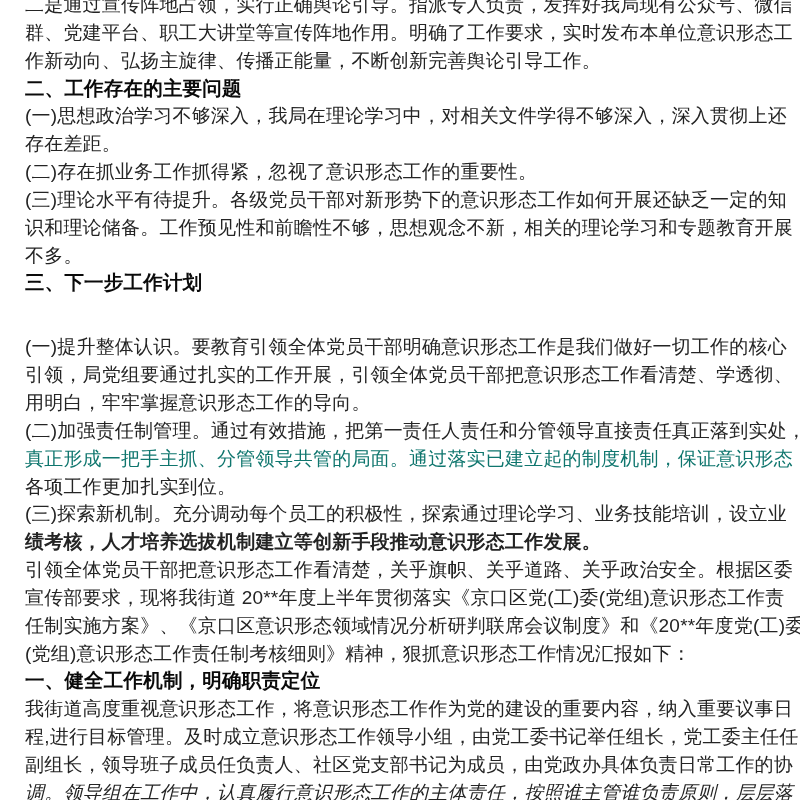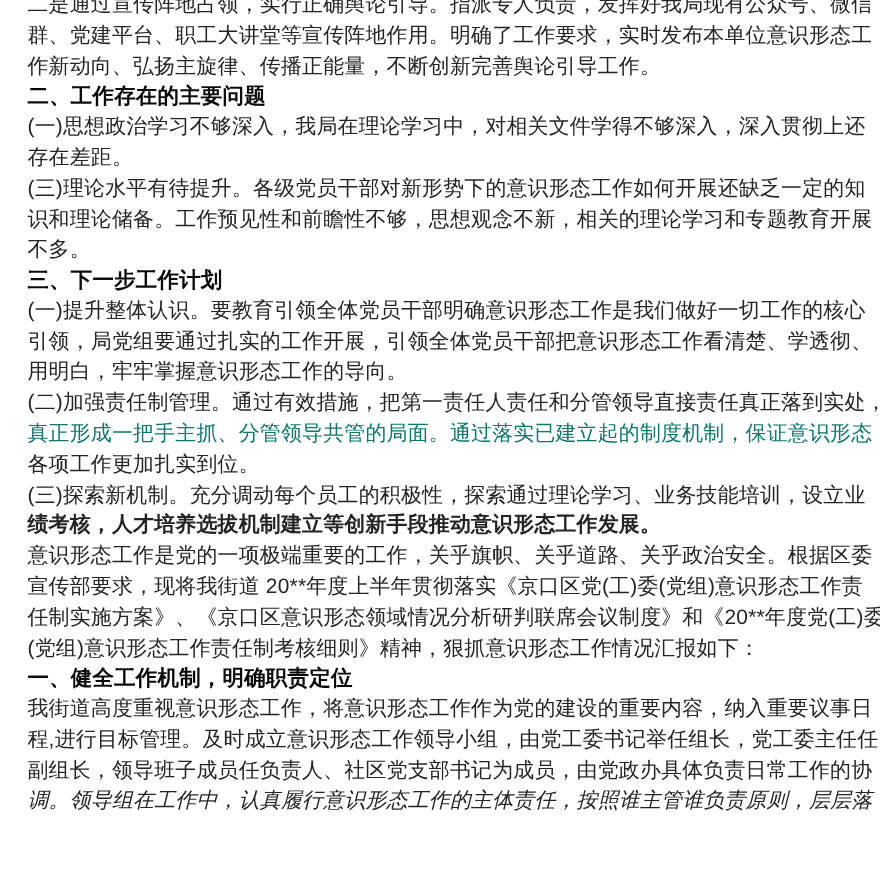--- a/index.html
+++ b/index.html
@@ -38,33 +38,34 @@
 </head>
 <body style="background: rgb(255, 255, 255);">
 
 <div id="doc">
     <div class="line" style="color: rgb(36, 36, 36);">二是通过宣传阵地占领，实行正确舆论引导。指派专人负责，发挥好我局现有公众号、微信</div>
     <div class="line" style="color: rgb(36, 36, 36);">群、党建平台、职工大讲堂等宣传阵地作用。明确了工作要求，实时发布本单位意识形态工</div>
     <div class="line" style="color: rgb(36, 36, 36);">作新动向、弘扬主旋律、传播正能量，不断创新完善舆论引导工作。</div>
     <div class="line heading" style="color: rgb(10, 10, 10);">二、工作存在的主要问题</div>
     <div class="line" style="color: rgb(36, 36, 36);">(一)思想政治学习不够深入，我局在理论学习中，对相关文件学得不够深入，深入贯彻上还</div>
     <div class="line" style="color: rgb(36, 36, 36);">存在差距。</div>
+    <div class="line" style="color: rgb(36, 36, 36);">(二)存在抓业务工作抓得紧，忽视了意识形态工作的重要性。</div>
     <div class="line" style="color: rgb(36, 36, 36);">(三)理论水平有待提升。各级党员干部对新形势下的意识形态工作如何开展还缺乏一定的知</div>
     <div class="line" style="color: rgb(36, 36, 36);">识和理论储备。工作预见性和前瞻性不够，思想观念不新，相关的理论学习和专题教育开展</div>
     <div class="line" style="color: rgb(36, 36, 36);">不多。</div>
     <div class="line heading" style="color: rgb(10, 10, 10);">三、下一步工作计划</div>
-    <div class="line" style="color: rgb(36, 36, 36);">(一)提升整体认识。要教育引领全体党员干部明确意识形态工作是我们做好一切工作的核心</div>
+    <div class="line" style="color: rgb(36, 36, 36); margin-top: 36px;">(一)提升整体认识。要教育引领全体党员干部明确意识形态工作是我们做好一切工作的核心</div>
     <div class="line" style="color: rgb(36, 36, 36);">引领，局党组要通过扎实的工作开展，引领全体党员干部把意识形态工作看清楚、学透彻、</div>
     <div class="line" style="color: rgb(36, 36, 36);">用明白，牢牢掌握意识形态工作的导向。</div>
     <div class="line" style="color: rgb(36, 36, 36);">(二)加强责任制管理。通过有效措施，把第一责任人责任和分管领导直接责任真正落到实处，</div>
     <div class="line" style="color: #0f766e;">真正形成一把手主抓、分管领导共管的局面。通过落实已建立起的制度机制，保证意识形态</div>
     <div class="line" style="color: rgb(36, 36, 36);">各项工作更加扎实到位。</div>
     <div class="line" style="color: rgb(36, 36, 36);">(三)探索新机制。充分调动每个员工的积极性，探索通过理论学习、业务技能培训，设立业</div>
     <div class="line" style="color: rgb(36, 36, 36); font-weight: bold;">绩考核，人才培养选拔机制建立等创新手段推动意识形态工作发展。</div>
-    <div class="line" style="color: rgb(36, 36, 36);">意识形态工作是党的一项极端重要的工作，关乎旗帜、关乎道路、关乎政治安全。根据区委</div>
+    <div class="line" style="color: rgb(36, 36, 36);">引领全体党员干部把意识形态工作看清楚，关乎旗帜、关乎道路、关乎政治安全。根据区委</div>
     <div class="line" style="color: rgb(36, 36, 36);">宣传部要求，现将我街道 20**年度上半年贯彻落实《京口区党(工)委(党组)意识形态工作责</div>
     <div class="line" style="color: rgb(36, 36, 36);">任制实施方案》、《京口区意识形态领域情况分析研判联席会议制度》和《20**年度党(工)委</div>
     <div class="line" style="color: rgb(36, 36, 36);">(党组)意识形态工作责任制考核细则》精神，狠抓意识形态工作情况汇报如下：</div>
     <div class="line heading" style="color: rgb(10, 10, 10);">一、健全工作机制，明确职责定位</div>
     <div class="line" style="color: rgb(36, 36, 36);">我街道高度重视意识形态工作，将意识形态工作作为党的建设的重要内容，纳入重要议事日</div>
     <div class="line" style="color: rgb(36, 36, 36);">程,进行目标管理。及时成立意识形态工作领导小组，由党工委书记举任组长，党工委主任任</div>
     <div class="line" style="color: rgb(36, 36, 36);">副组长，领导班子成员任负责人、社区党支部书记为成员，由党政办具体负责日常工作的协</div>
     <div class="line" style="color: rgb(36, 36, 36); font-style: italic;">调。领导组在工作中，认真履行意识形态工作的主体责任，按照谁主管谁负责原则，层层落</div>
   </div>
 

